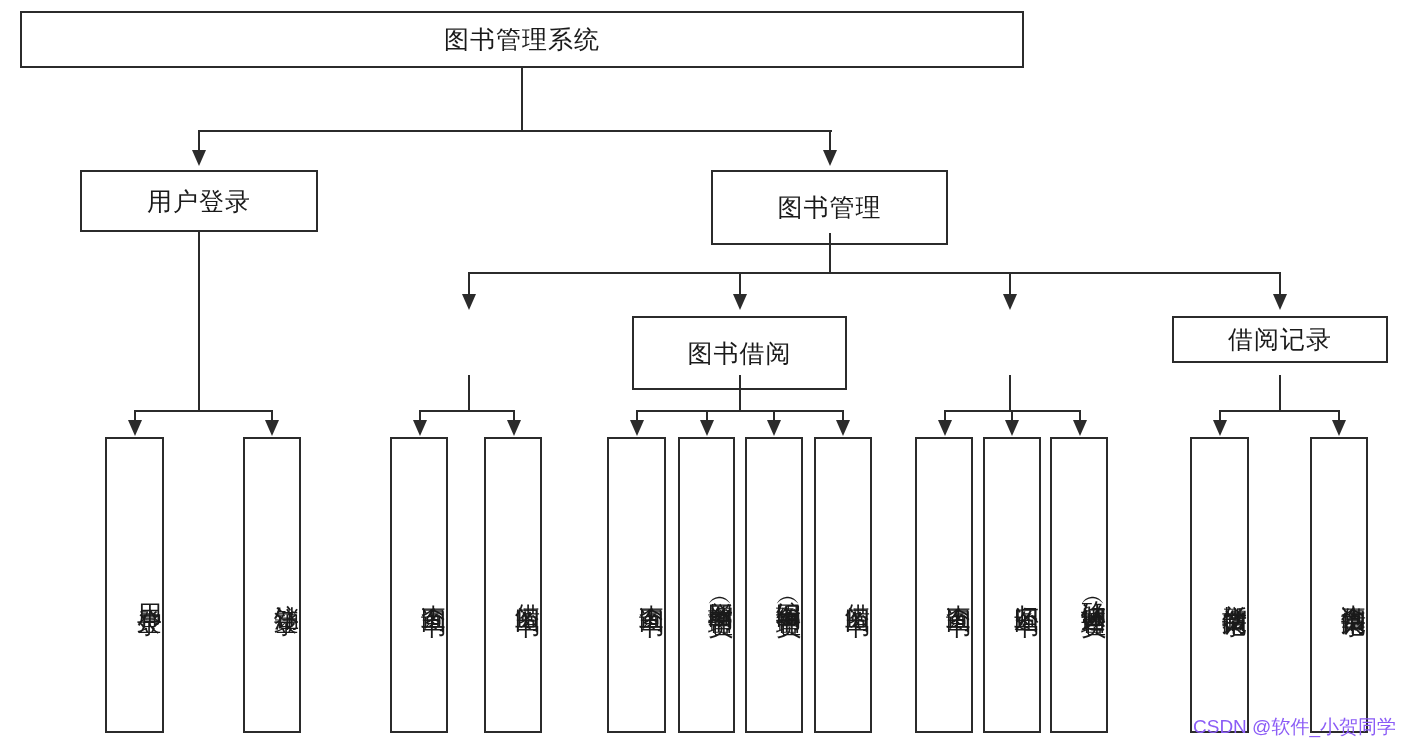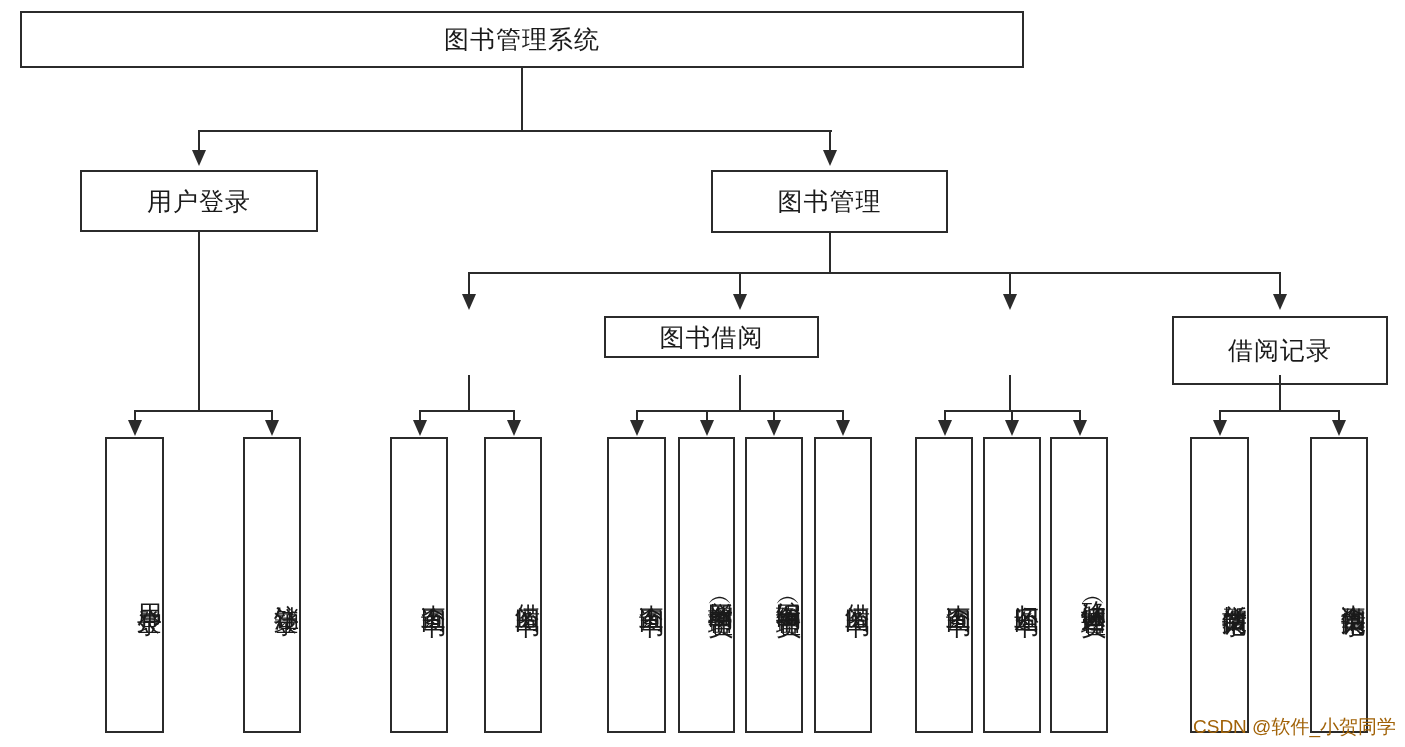--- a/index.html
+++ b/index.html
@@ -60,21 +60,21 @@
     position: absolute;
     width: 0;
     height: 0;
     border-left: 7px solid transparent;
     border-right: 7px solid transparent;
     border-top: 16px solid #2b2b2b;
   }
   
   #watermark {
     position: absolute;
-    color: #a16207;
+    color: #8b5cf6;
     font-size: 19px;
     white-space: nowrap;
     user-select: none;
   }
 </style>
 </head>
 <body>
 
 <div id="canvas">
 
@@ -89,21 +89,21 @@
   <div class="vline" style="left:198px; top:130px; height:23px;"></div>
   <div class="arrow" style="left:192px; top:150px;"></div>
 
   <div class="vline" style="left:829px; top:130px; height:23px;"></div>
   <div class="arrow" style="left:823px; top:150px;"></div>
 
   <div class="node horiz" style="left:80px; top:170px; width:238px; height:62px;">
     <span>用户登录</span>
   </div>
 
-  <div class="node horiz" style="left:711px; top:170px; width:237px; height:63px;">
+  <div class="node horiz" style="left:711px; top:170px; width:237px; height:75px;">
     <span>图书管理</span>
   </div>
 
   <div class="vline" style="left:198px; top:232px; height:180px;"></div>
   <div class="hline" style="left:134px; top:410px; width:139px;"></div>
   <div class="vline" style="left:134px; top:410px; height:12px;"></div>
   <div class="arrow" style="left:128px; top:420px;"></div>
   <div class="vline" style="left:271px; top:410px; height:12px;"></div>
   <div class="arrow" style="left:265px; top:420px;"></div>
 
@@ -115,24 +115,24 @@
 
   <div class="vline" style="left:739px; top:272px; height:24px;"></div>
   <div class="arrow" style="left:733px; top:294px;"></div>
 
   <div class="vline" style="left:1009px; top:272px; height:24px;"></div>
   <div class="arrow" style="left:1003px; top:294px;"></div>
 
   <div class="vline" style="left:1279px; top:272px; height:24px;"></div>
   <div class="arrow" style="left:1273px; top:294px;"></div>
 
-  <div class="node horiz" style="left:604px; top:316px; width:215px; height:42px;">
+  <div class="node horiz" style="left:632px; top:316px; width:215px; height:74px;">
     <span>图书借阅</span>
   </div>
-  <div class="node horiz" style="left:1172px; top:316px; width:216px; height:69px;">
+  <div class="node horiz" style="left:1172px; top:316px; width:216px; height:47px;">
     <span>借阅记录</span>
   </div>
 
   <div class="vline" style="left:468px; top:375px; height:37px;"></div>
   <div class="hline" style="left:419px; top:410px; width:95px;"></div>
   <div class="vline" style="left:419px; top:410px; height:12px;"></div>
   <div class="arrow" style="left:413px; top:420px;"></div>
   <div class="vline" style="left:513px; top:410px; height:12px;"></div>
   <div class="arrow" style="left:507px; top:420px;"></div>
 

